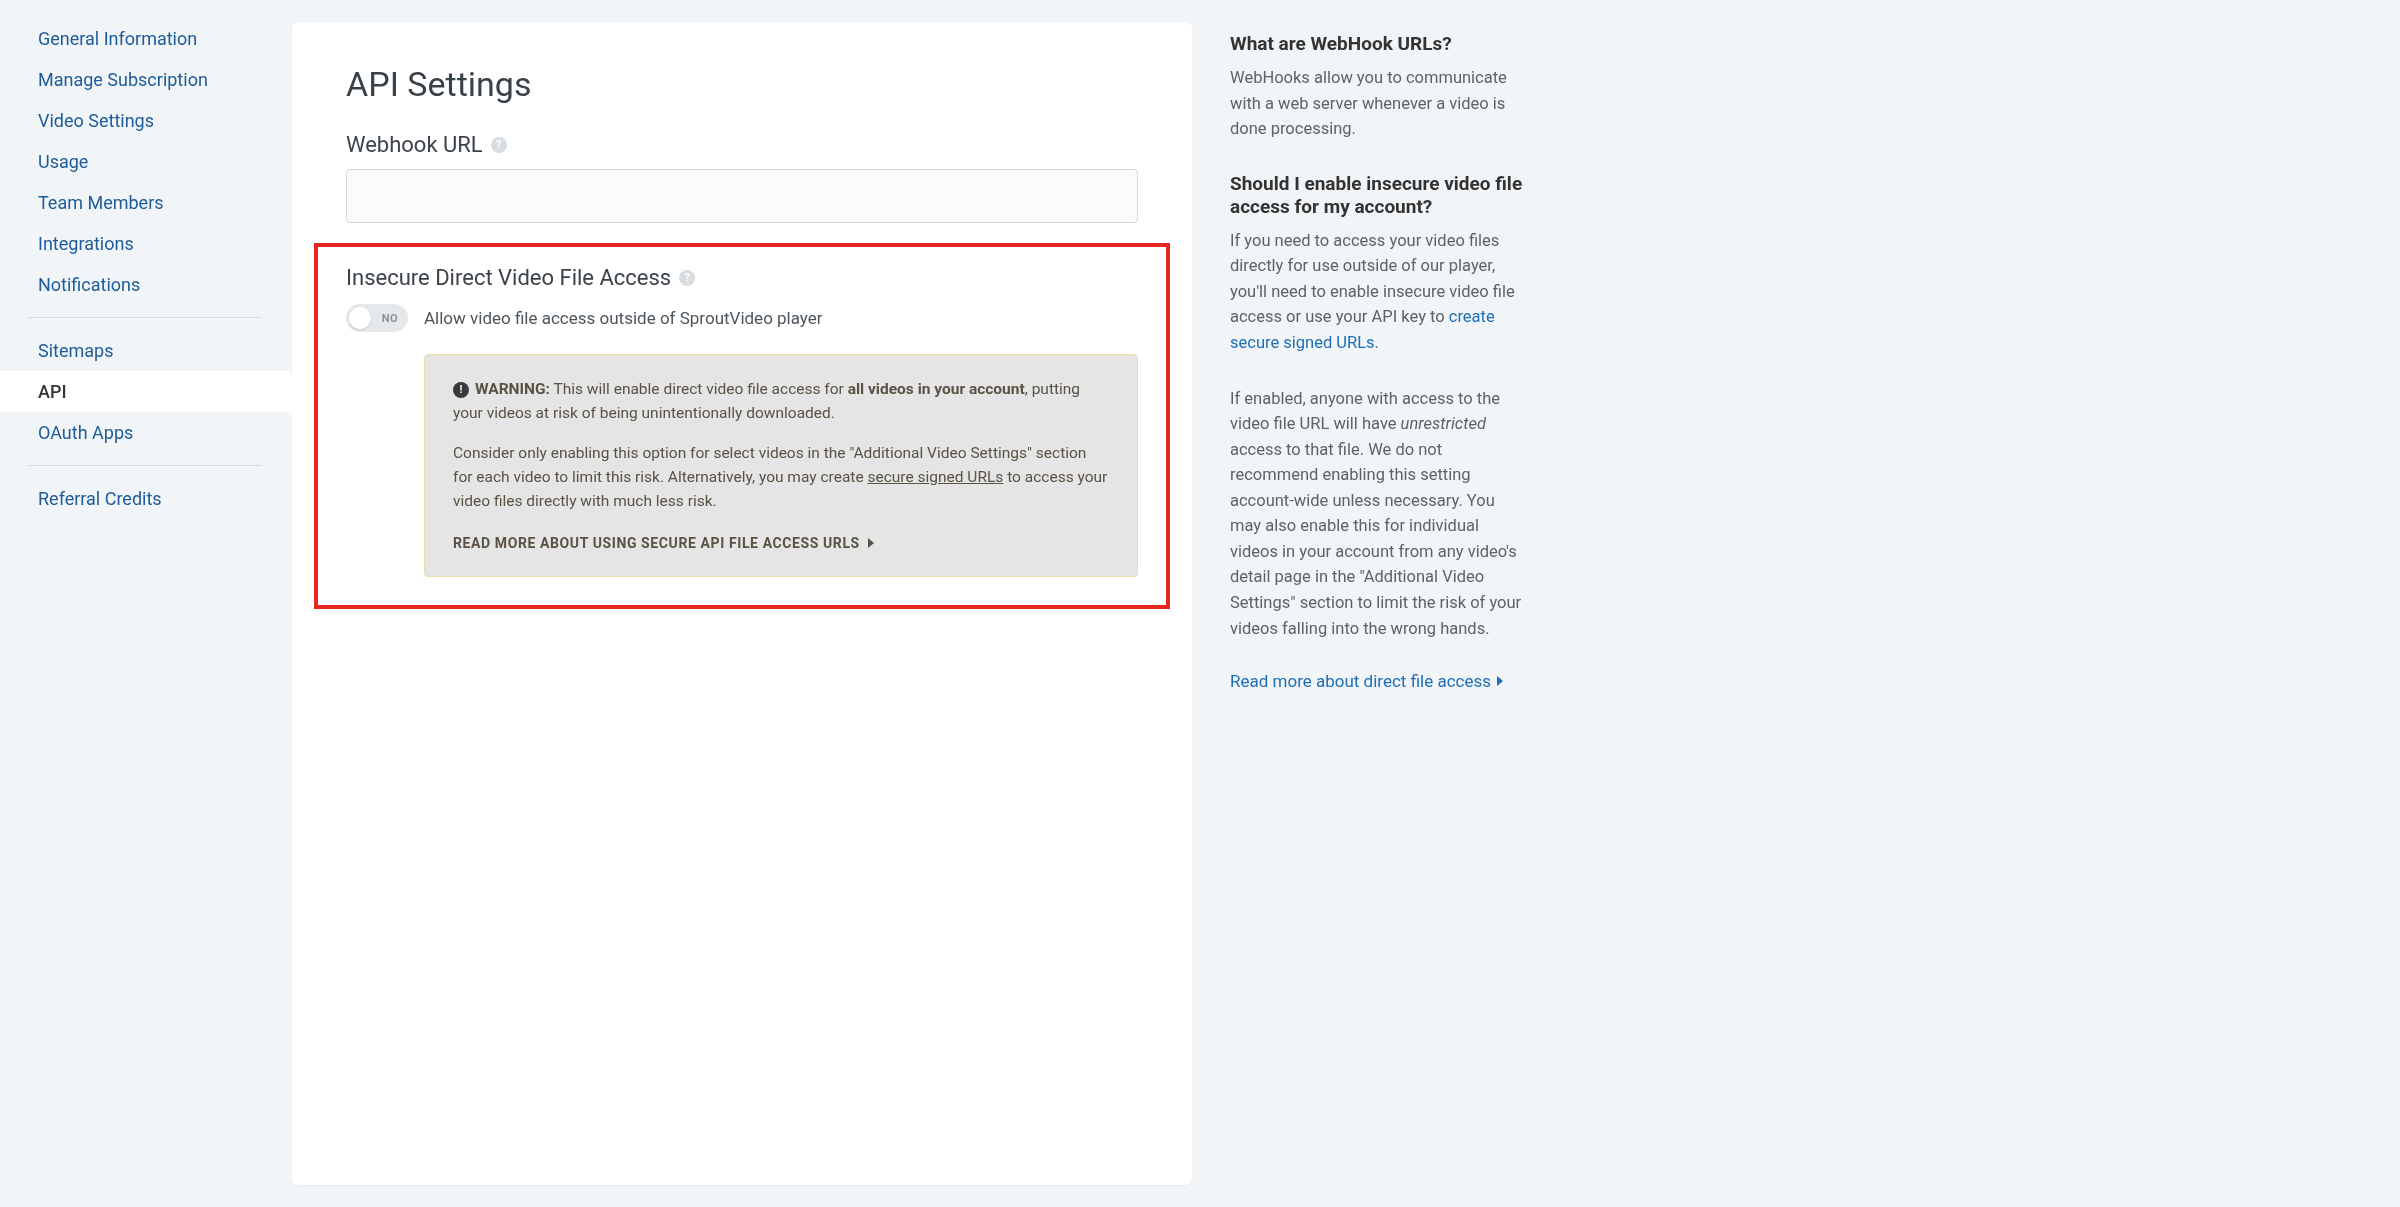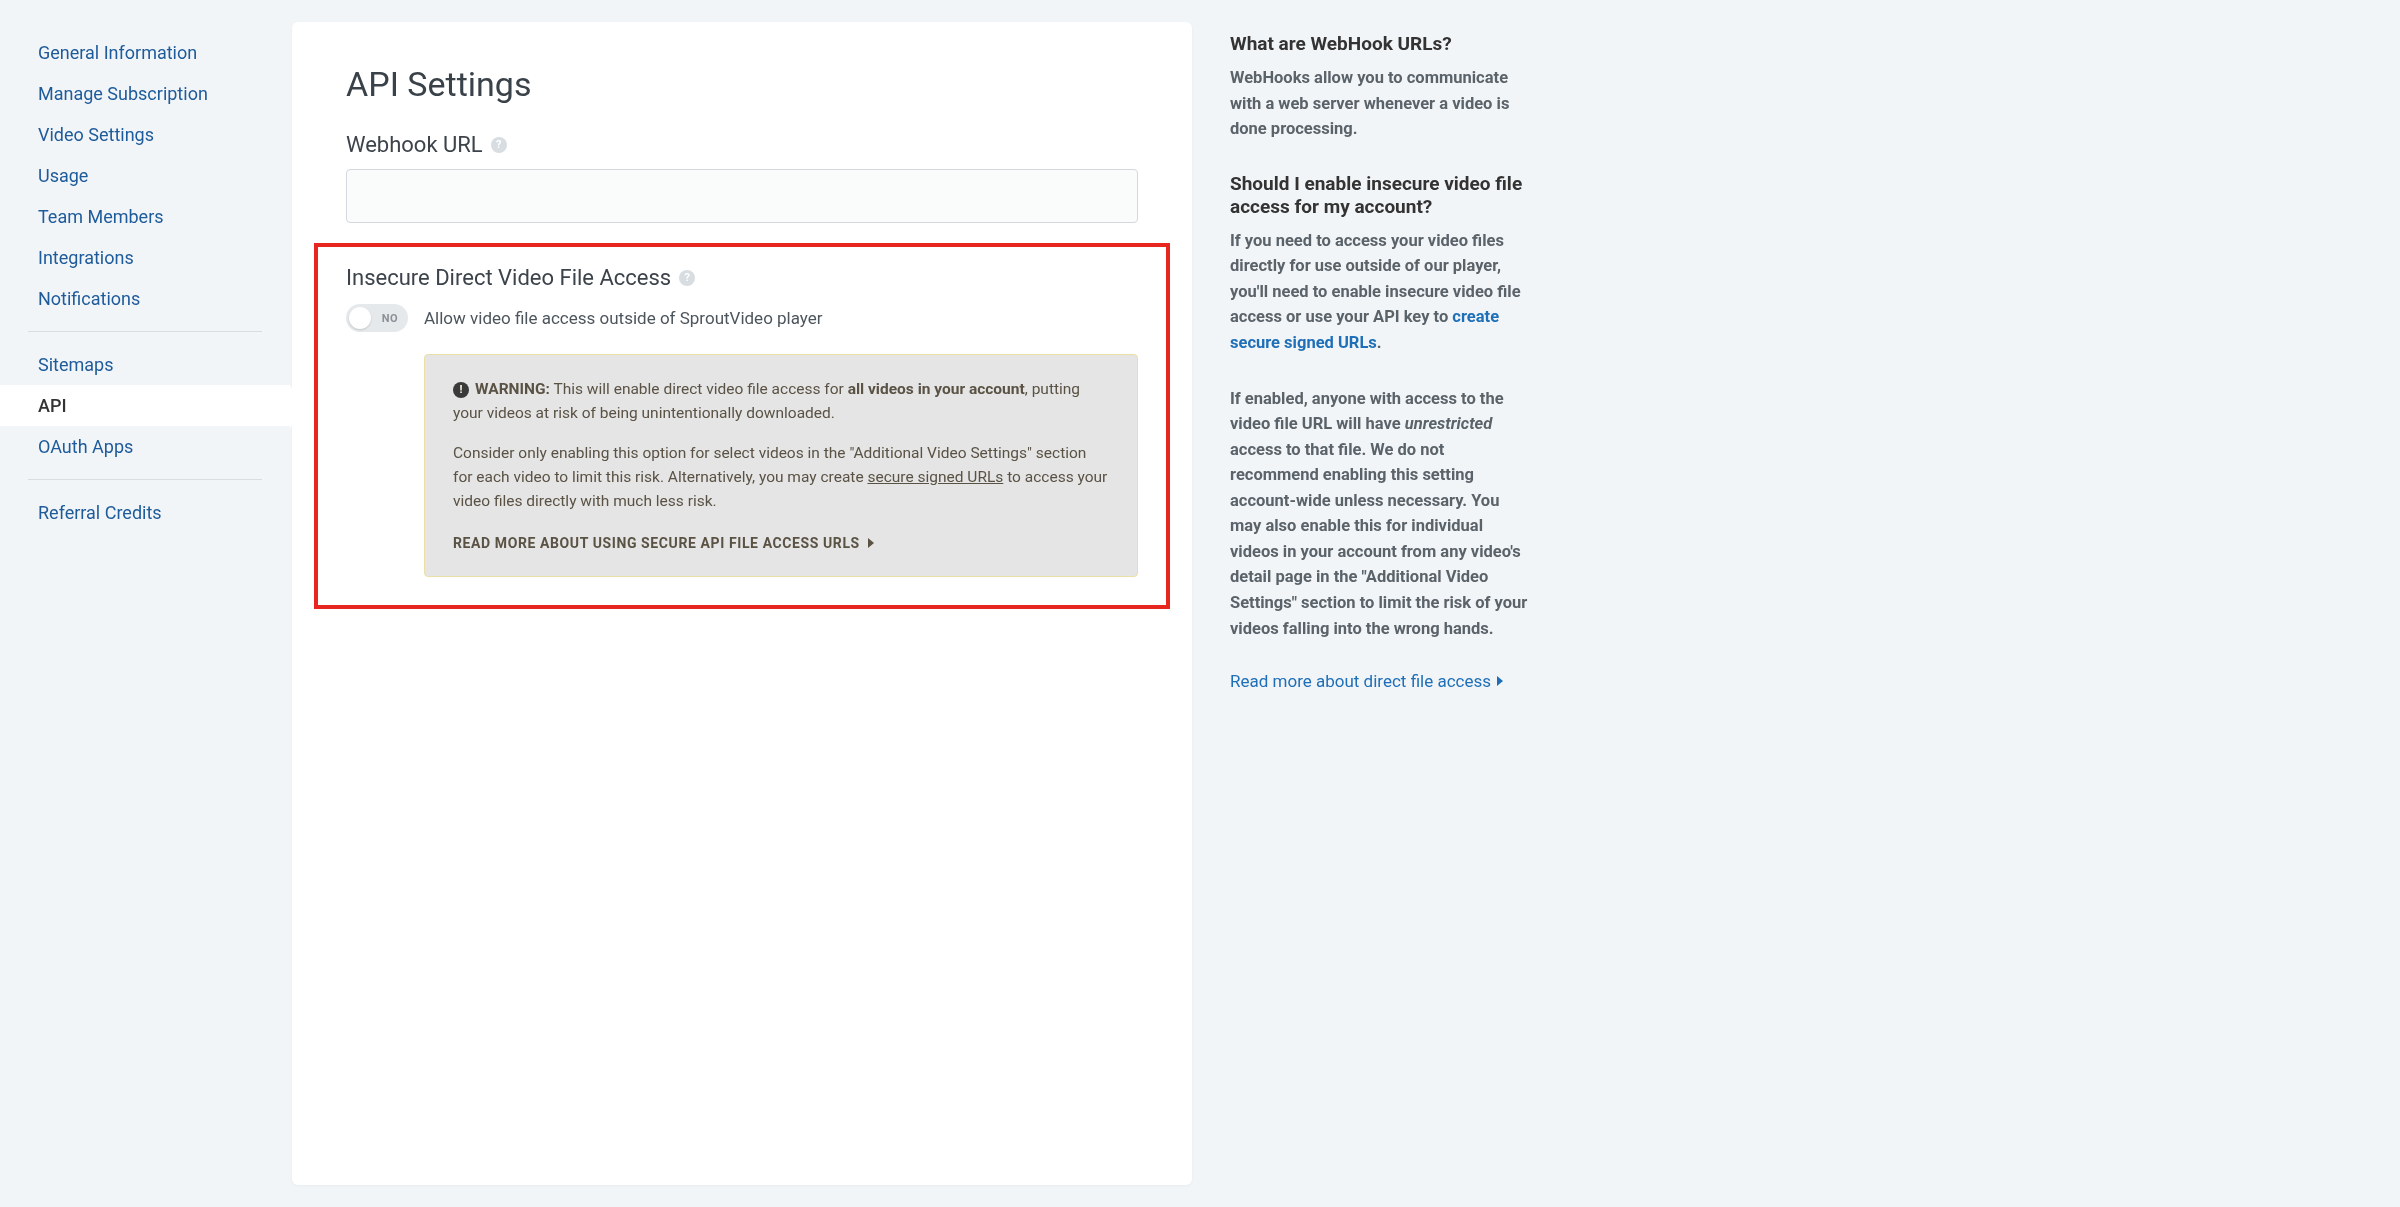--- a/index.html
+++ b/index.html
@@ -10,21 +10,21 @@
   font-size: 16px;
 }
 .layout {
   display: flex;
   gap: 0;
   padding: 0;
   min-height: 100vh;
 }
 .sidebar {
   width: 290px;
-  padding: 32px 0 0 0;
+  padding: 18px 0 0 0;
   flex-shrink: 0;
 }
 .sidebar-item {
   display: block;
   padding: 10px 20px 10px 38px;
   color: #1e5b9b;
   font-size: 18px;
   cursor: pointer;
   text-decoration: none;
 }
@@ -206,21 +206,20 @@
   font-size: 19px;
   font-weight: 700;
   color: #333;
   margin-bottom: 10px;
 }
 .right-text {
   font-size: 16.5px;
   color: #5b636a;
   line-height: 1.55;
   margin-bottom: 30px;
-  font-weight: bold;
 }
 .right-link { color: #1e6fb8; cursor: pointer; text-decoration: none; }
 .right-em { font-style: italic; }
 .right-cta-row {
   display: flex; align-items: center; gap: 6px;
   font-size: 17px;
 }
 </style>
 </head>
 <body>

